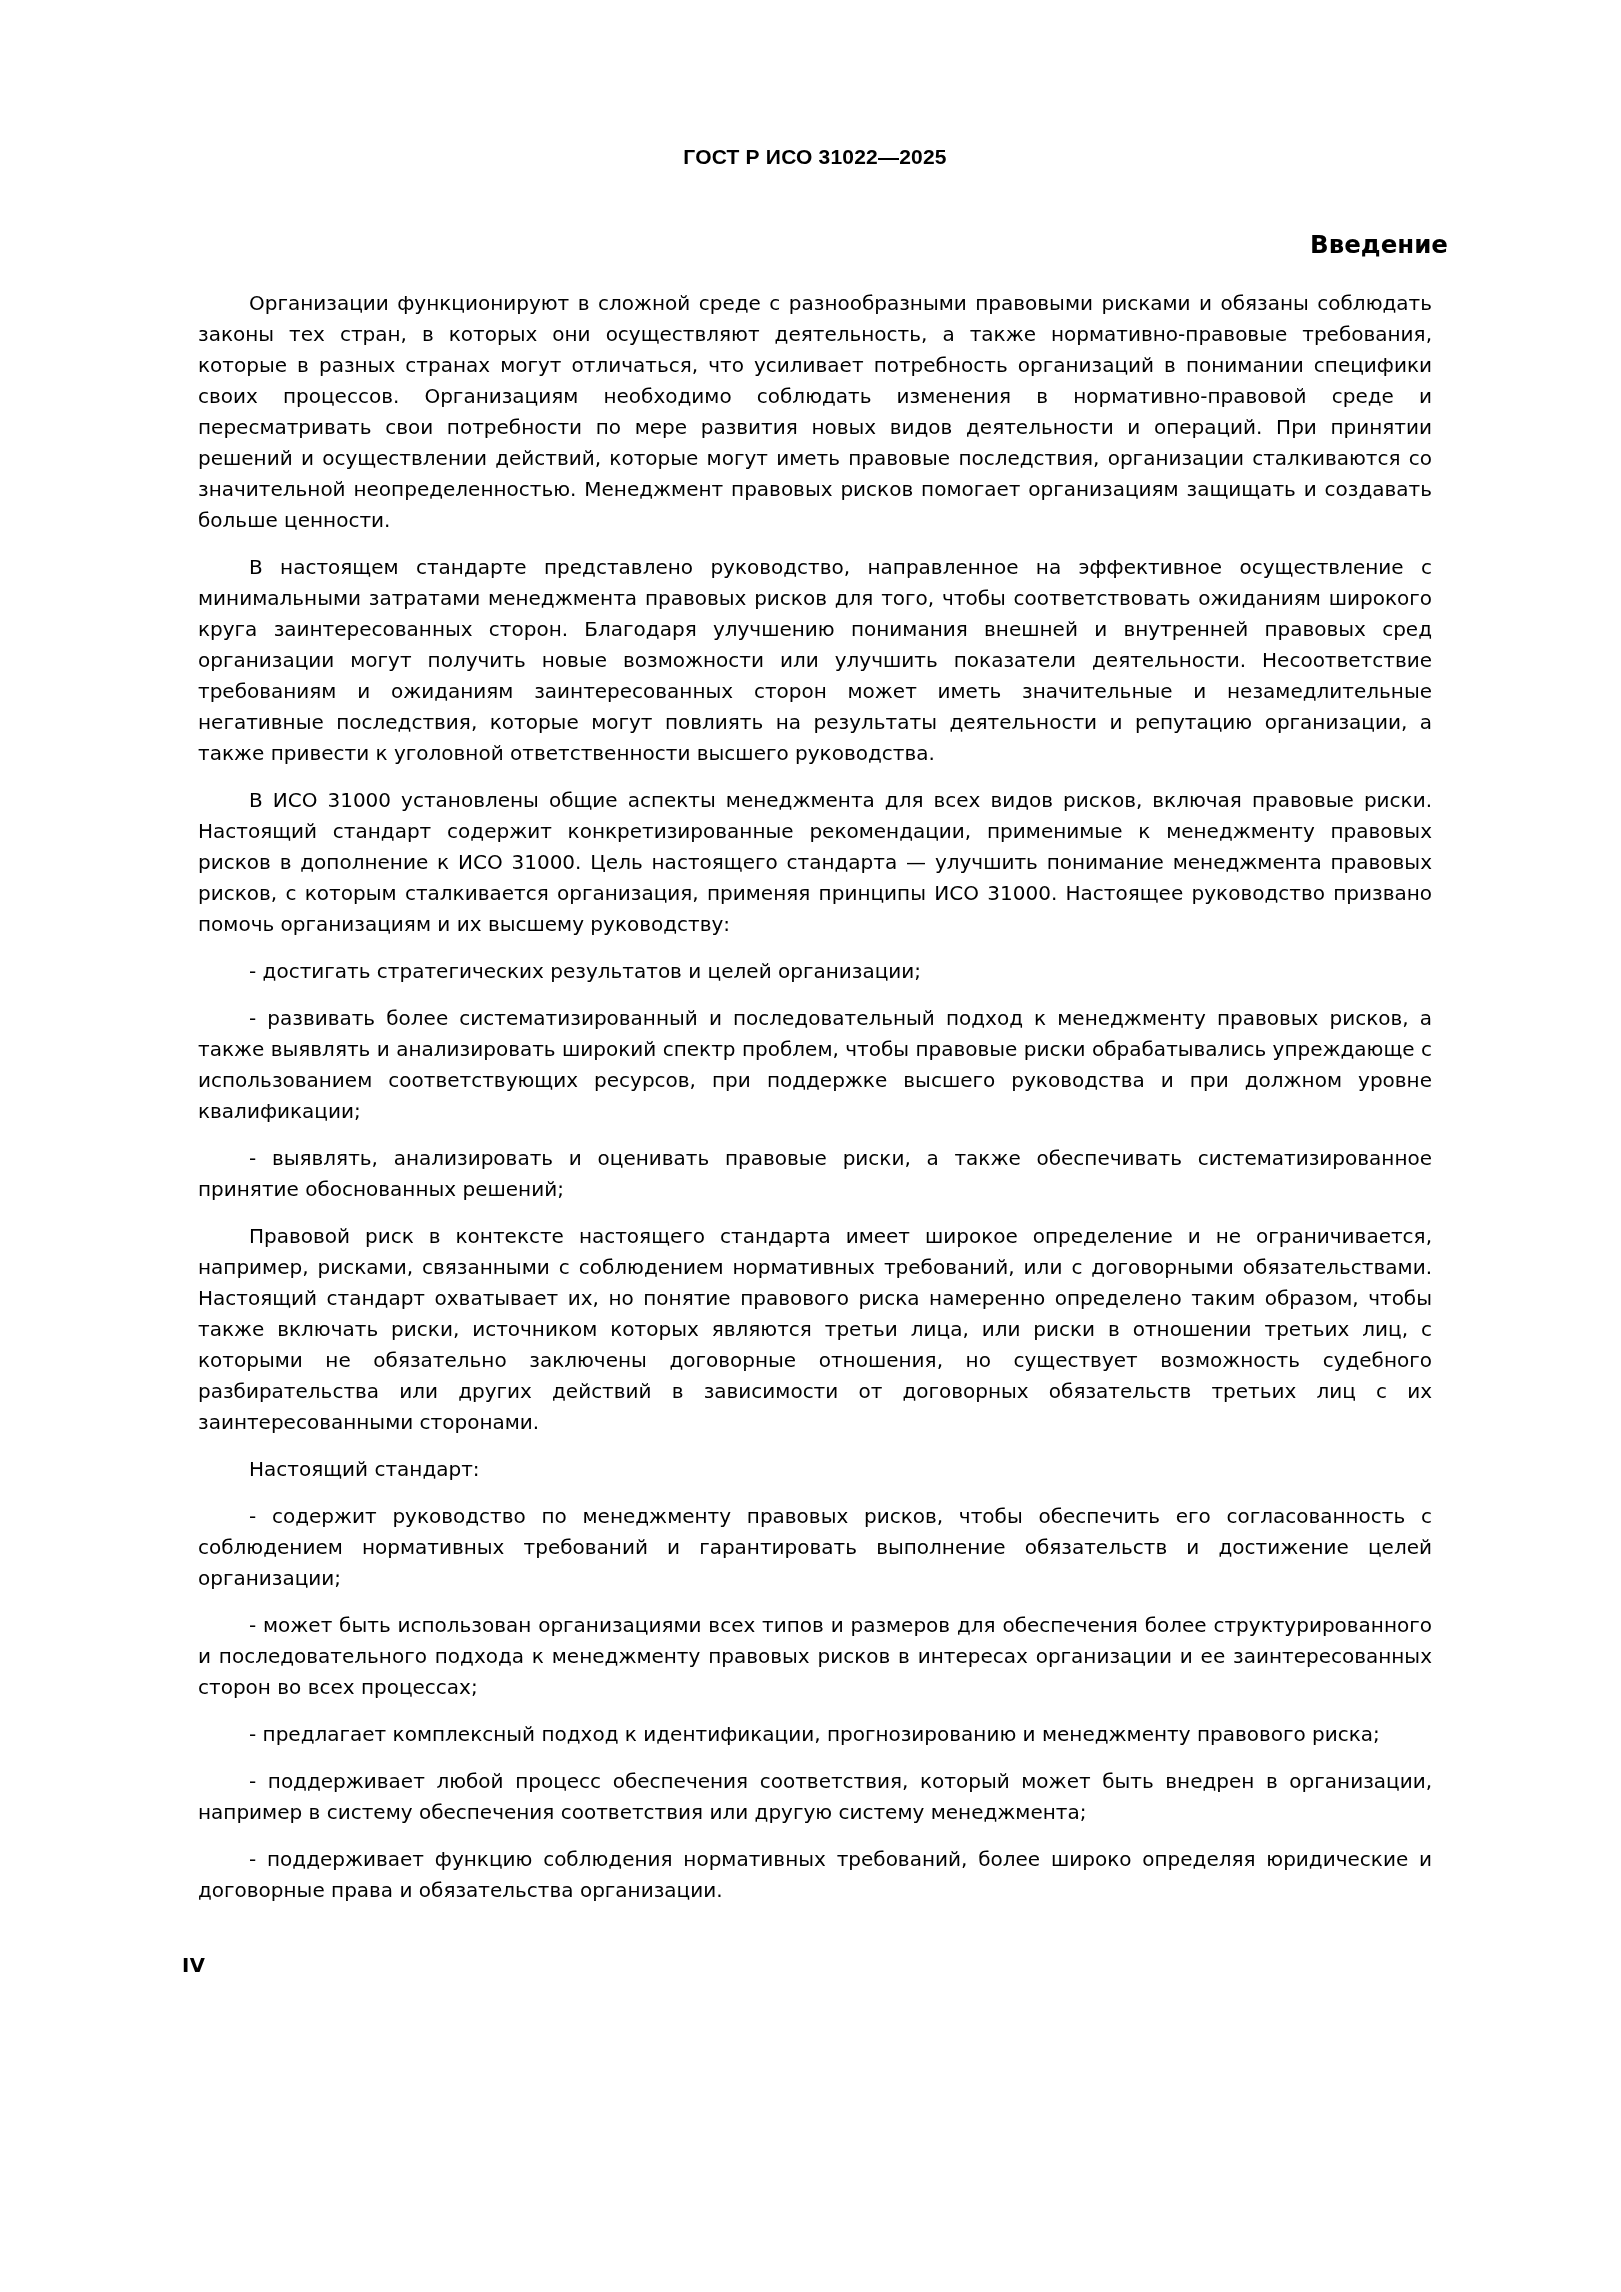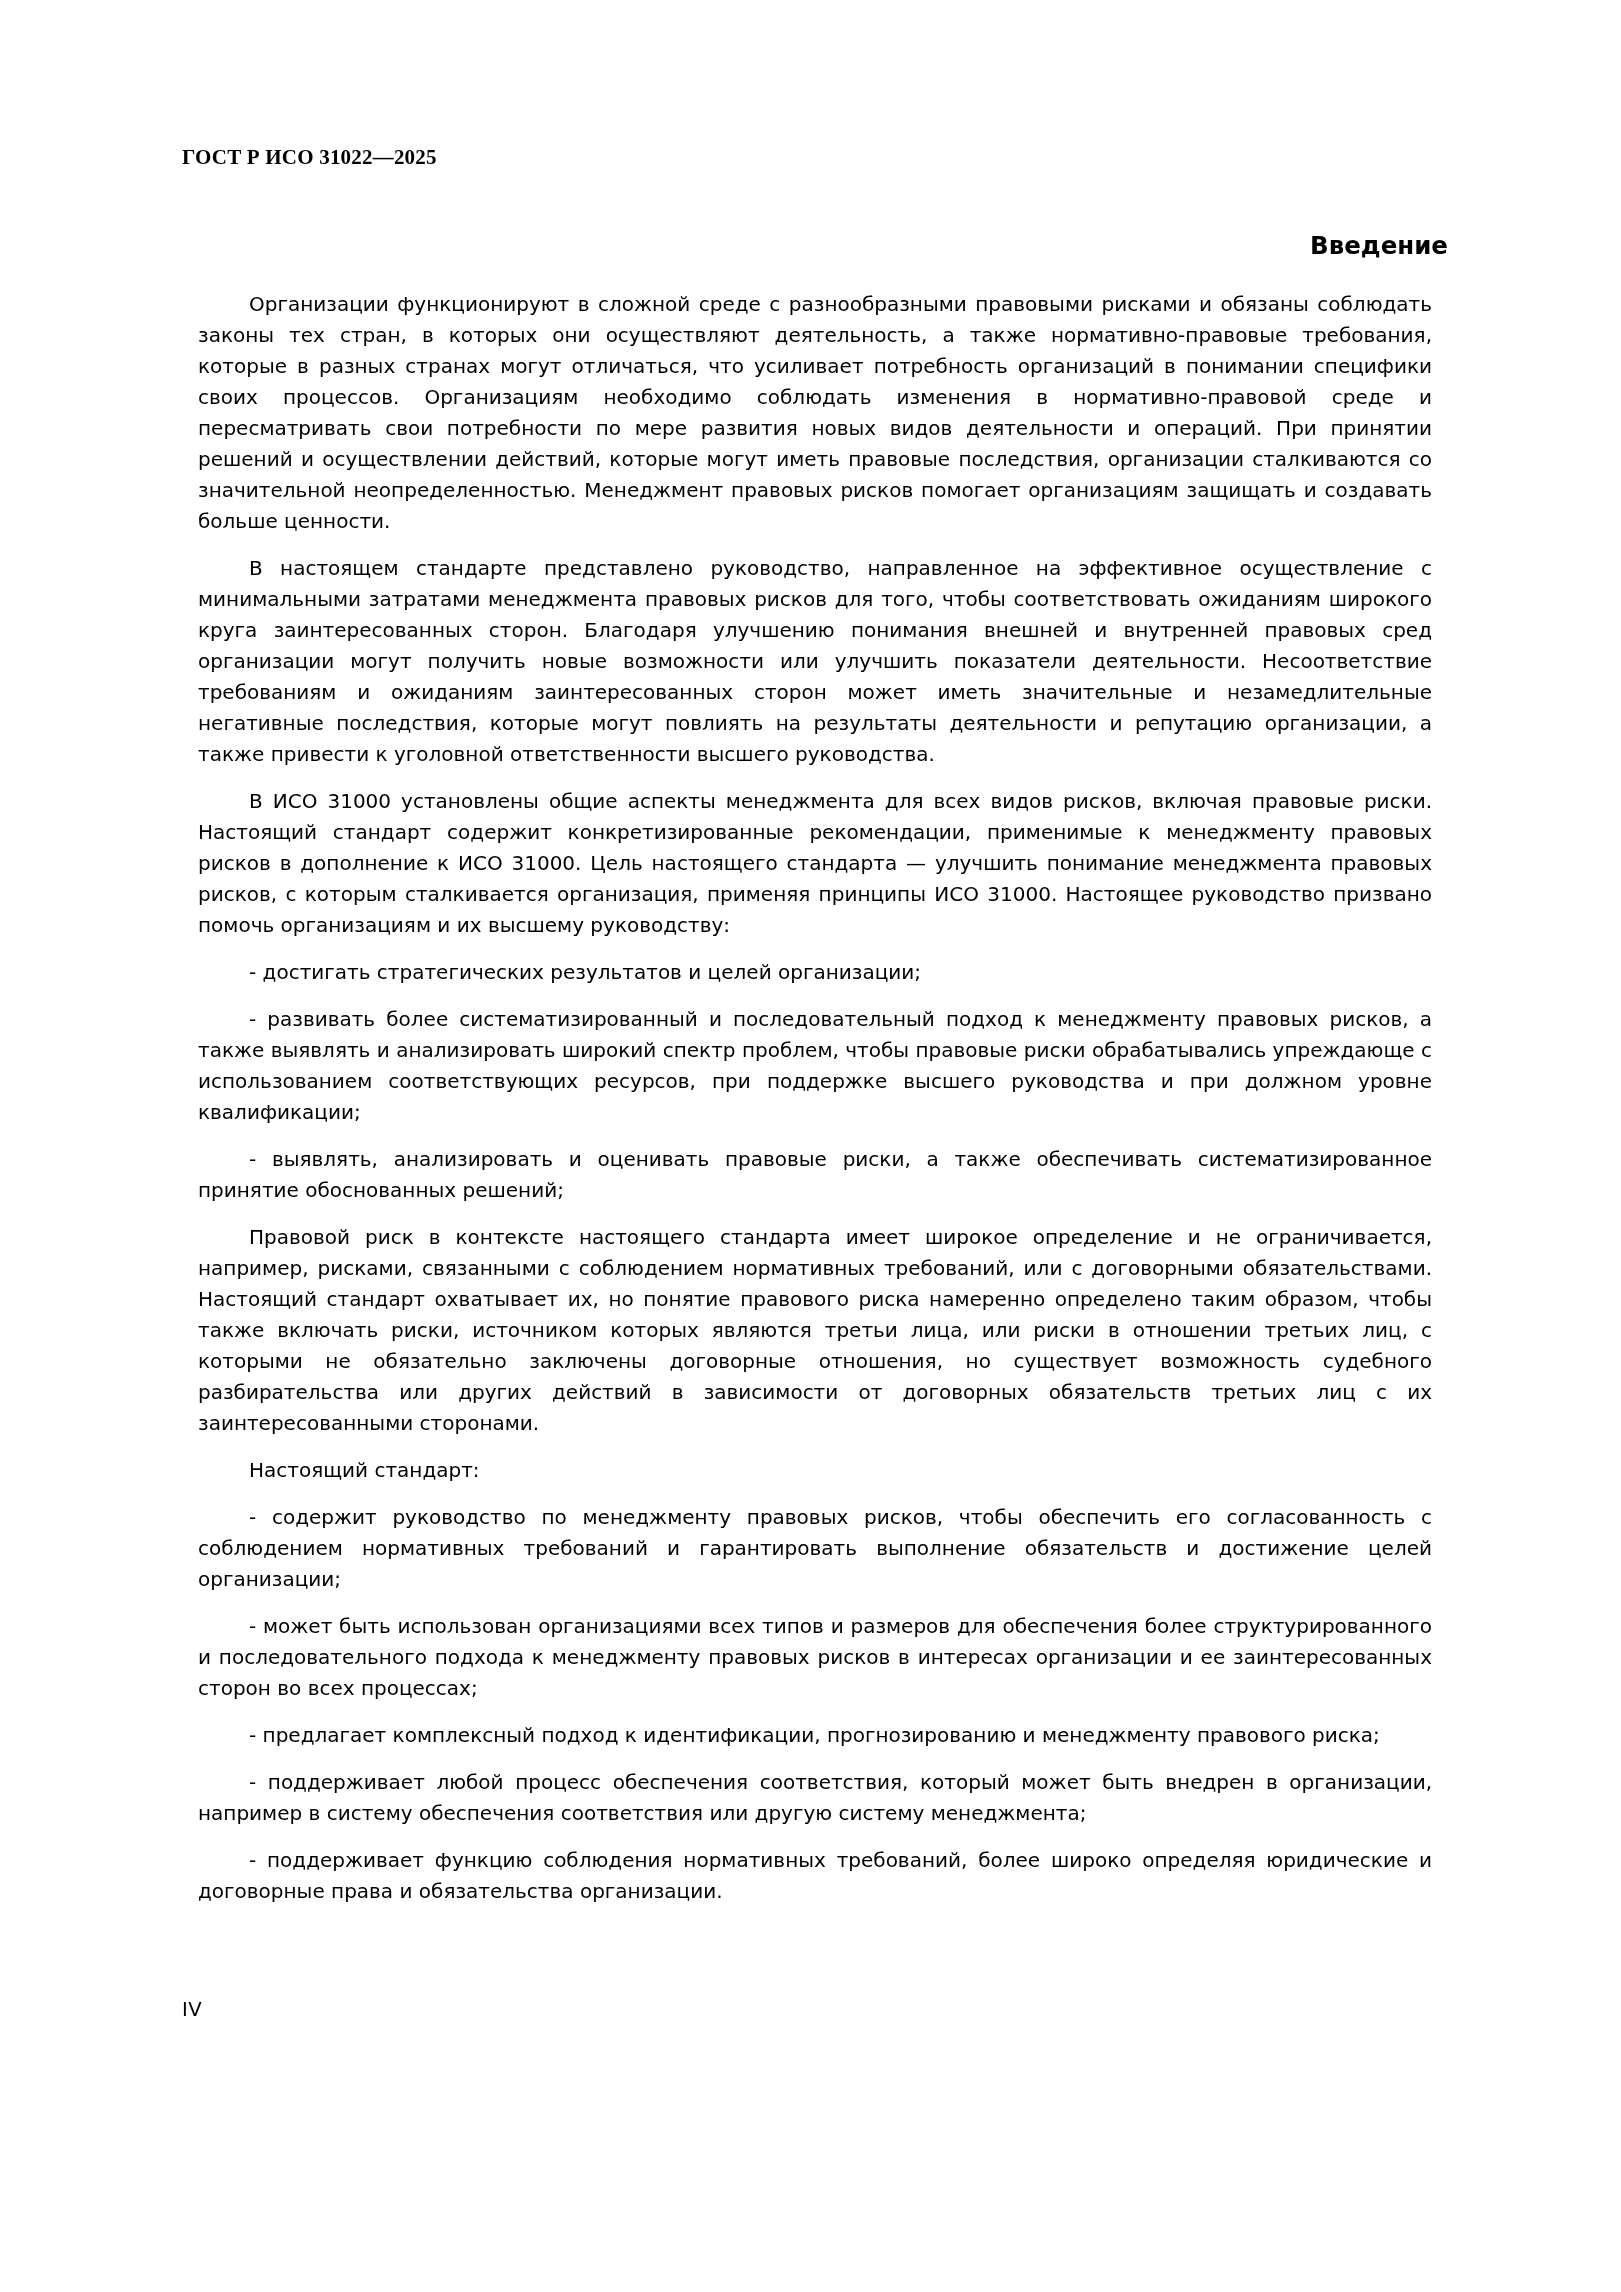--- a/index.html
+++ b/index.html
@@ -27,43 +27,45 @@
     position: absolute;
     left: 182px;
     top: 145px;
     width: 1266px;
   }
   .header-code {
     font-size: 21px;
     font-weight: bold;
     letter-spacing: 0.2px;
     margin: 0 0 61px 0;
-    font-family: Liberation Serif, serif;
+    font-family: Liberation Sans, sans-serif;
+    text-align: center;
   }
   .doc-title {
     font-size: 24.5px;
     font-weight: bold;
     text-align: right;
     margin: 0 0 29px 0;
   }
   p.para {
     font-size: 20px;
     line-height: 31px;
     text-align: justify;
     text-justify: inter-word;
     margin: 16px;
     text-indent: 51px;
     hyphens: manual;
   }
   .footer-page {
     position: absolute;
     left: 182px;
-    top: 1998px;
+    top: 1954px;
     font-size: 19.6px;
     letter-spacing: 0.5px;
+    font-weight: bold;
   }
 </style>
 </head>
 <body>
 
 <div class="page">
 
   <div class="content">
 
     <div class="header-code">ГОСТ Р ИСО 31022—2025</div>

